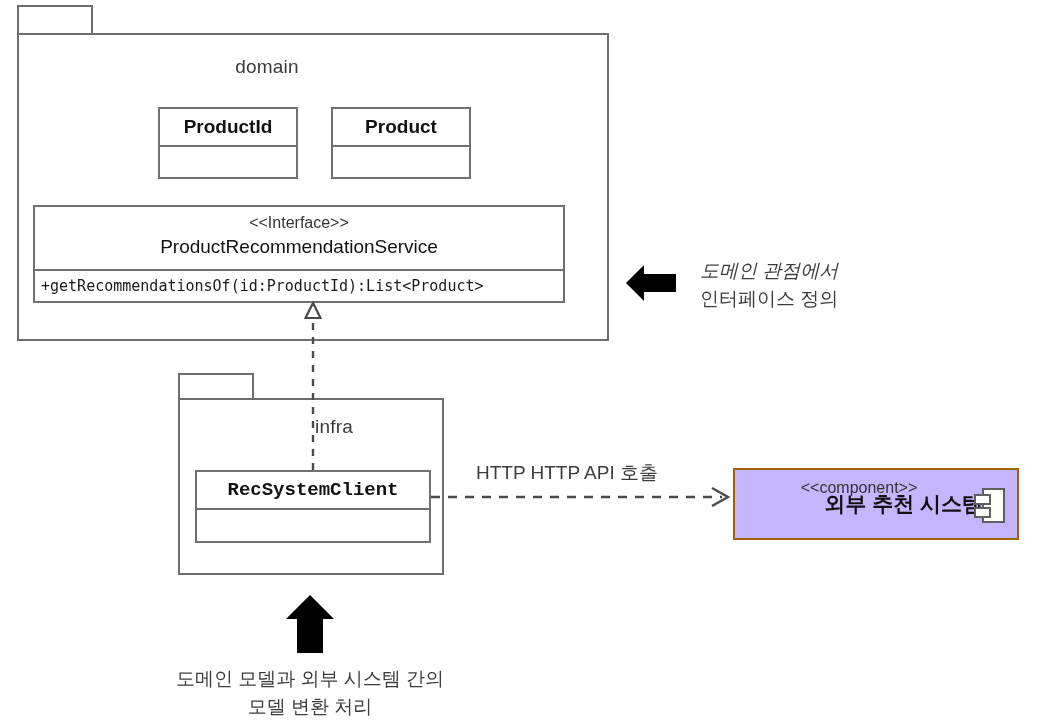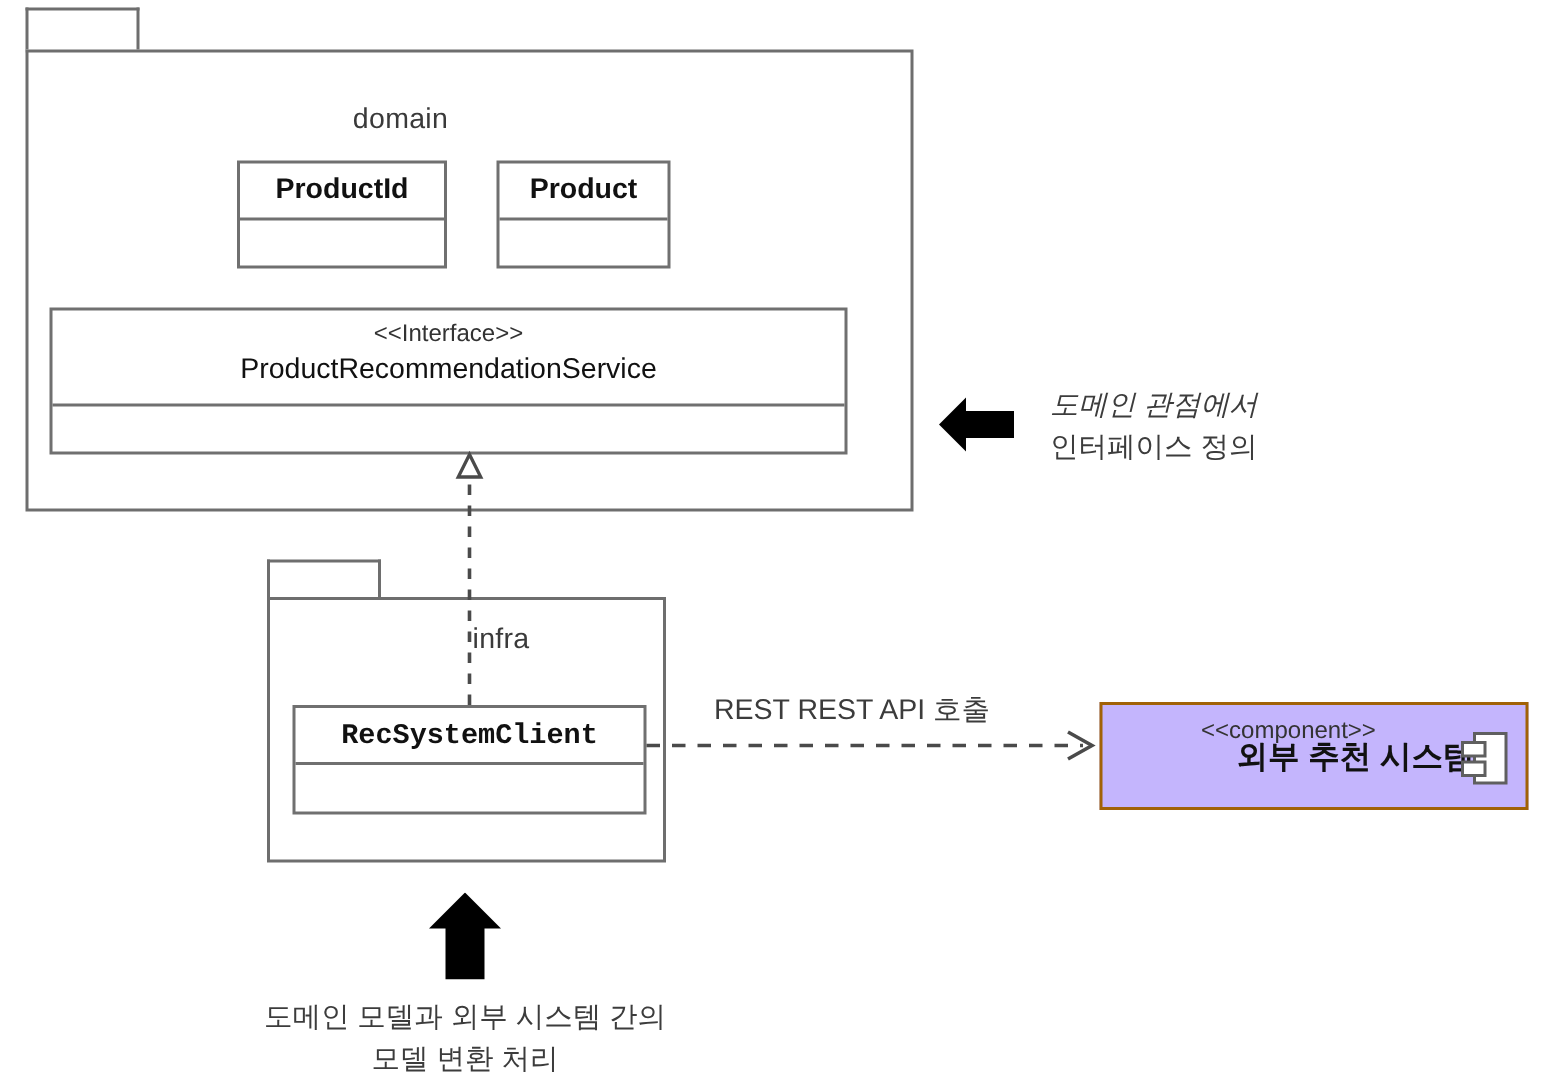--- a/index.html
+++ b/index.html
@@ -144,36 +144,37 @@
   svg { display: block; }
   .ovl { position: absolute; left: 0; top: 0; pointer-events: none; }
 </style>
 </head>
 <body>
 
 <div id="canvas">
 
   <div class="pkg-tab" style="left:17px; top:5px; width:76px; height:30px;"></div>
   <div class="pkg-body" style="left:17px; top:33px; width:592px; height:308px;"></div>
-  <div class="pkg-title" style="left:17px; top:69px; width:500px;">domain</div>
+  <div class="pkg-title" style="left:17px; top:56px; width:500px;">domain</div>
 
   <div class="cls" style="left:158px; top:107px; width:140px; height:72px;">
     <div class="cls-name" style="top:7px;">ProductId</div>
     <div class="cls-div" style="top:36px;"></div>
   </div>
 
-  <div class="cls" style="left:331px; top:107px; width:116px; height:72px;">
+  <div class="cls" style="left:331px; top:107px; width:140px; height:72px;">
     <div class="cls-name" style="top:7px;">Product</div>
     <div class="cls-div" style="top:36px;"></div>
   </div>
 
   <div class="iface" style="left:33px; top:205px; width:532px; height:98px;">
     <div class="iface-stereo" style="top:7px;">&lt;&lt;Interface&gt;&gt;</div>
     <div class="iface-name" style="top:29px;">ProductRecommendationService</div>
     <div class="cls-div" style="top:62px;"></div>
+    <div class="iface-op" style="top:70px;">+getRecommendationsOf(id:ProductId):List&lt;Product&gt;</div>
   </div>
 
   <div class="pkg-tab" style="left:178px; top:373px; width:76px; height:27px;"></div>
   <div class="pkg-body" style="left:178px; top:398px; width:266px; height:177px;"></div>
   <div class="pkg-title" style="left:178px; top:416px; width:312px;">infra</div>
 
   <div class="cls" style="left:195px; top:470px; width:236px; height:73px;">
     <div class="cls-name" style="top:7px;font-family:Liberation Mono, monospace;">RecSystemClient</div>
     <div class="cls-div" style="top:36px;"></div>
   </div>
@@ -182,21 +183,21 @@
     <div class="comp-stereo" style="top:9px;">&lt;&lt;component&gt;&gt;</div>
     <div class="comp-name" style="top:20px;text-align:right;">외부 추천 시스템</div>
 
     <svg class="abs" style="right:10px; top:16px;" width="34" height="40" viewBox="0 0 34 40">
       <rect x="10" y="3" width="21" height="33" fill="#ffffff" stroke="#5f5f5f" stroke-width="2"></rect>
       <rect x="2" y="9" width="15" height="9" fill="#ffffff" stroke="#5f5f5f" stroke-width="2"></rect>
       <rect x="2" y="22" width="15" height="9" fill="#ffffff" stroke="#5f5f5f" stroke-width="2"></rect>
     </svg>
   </div>
 
-  <div class="edge-label" style="left:476px; top:460px;">REST REST API 호출</div>
+  <div class="edge-label" style="left:476px; top:460px;">HTTP HTTP API 호출</div>
 
   <svg class="ovl" width="1042" height="728" viewBox="0 0 1042 728">
 
     <line x1="313" y1="470" x2="313" y2="317" stroke="#4a4a4a" stroke-width="2.4" stroke-dasharray="7,7"></line>
     <polygon points="313,303 305.5,318 320.5,318" fill="#ffffff" stroke="#4a4a4a" stroke-width="2.2"></polygon>
 
     <line x1="431" y1="497" x2="722" y2="497" stroke="#4a4a4a" stroke-width="2.4" stroke-dasharray="9,8"></line>
     <polyline points="712,488 728,497 712,506" fill="none" stroke="#4a4a4a" stroke-width="2.4"></polyline>
   </svg>
 

